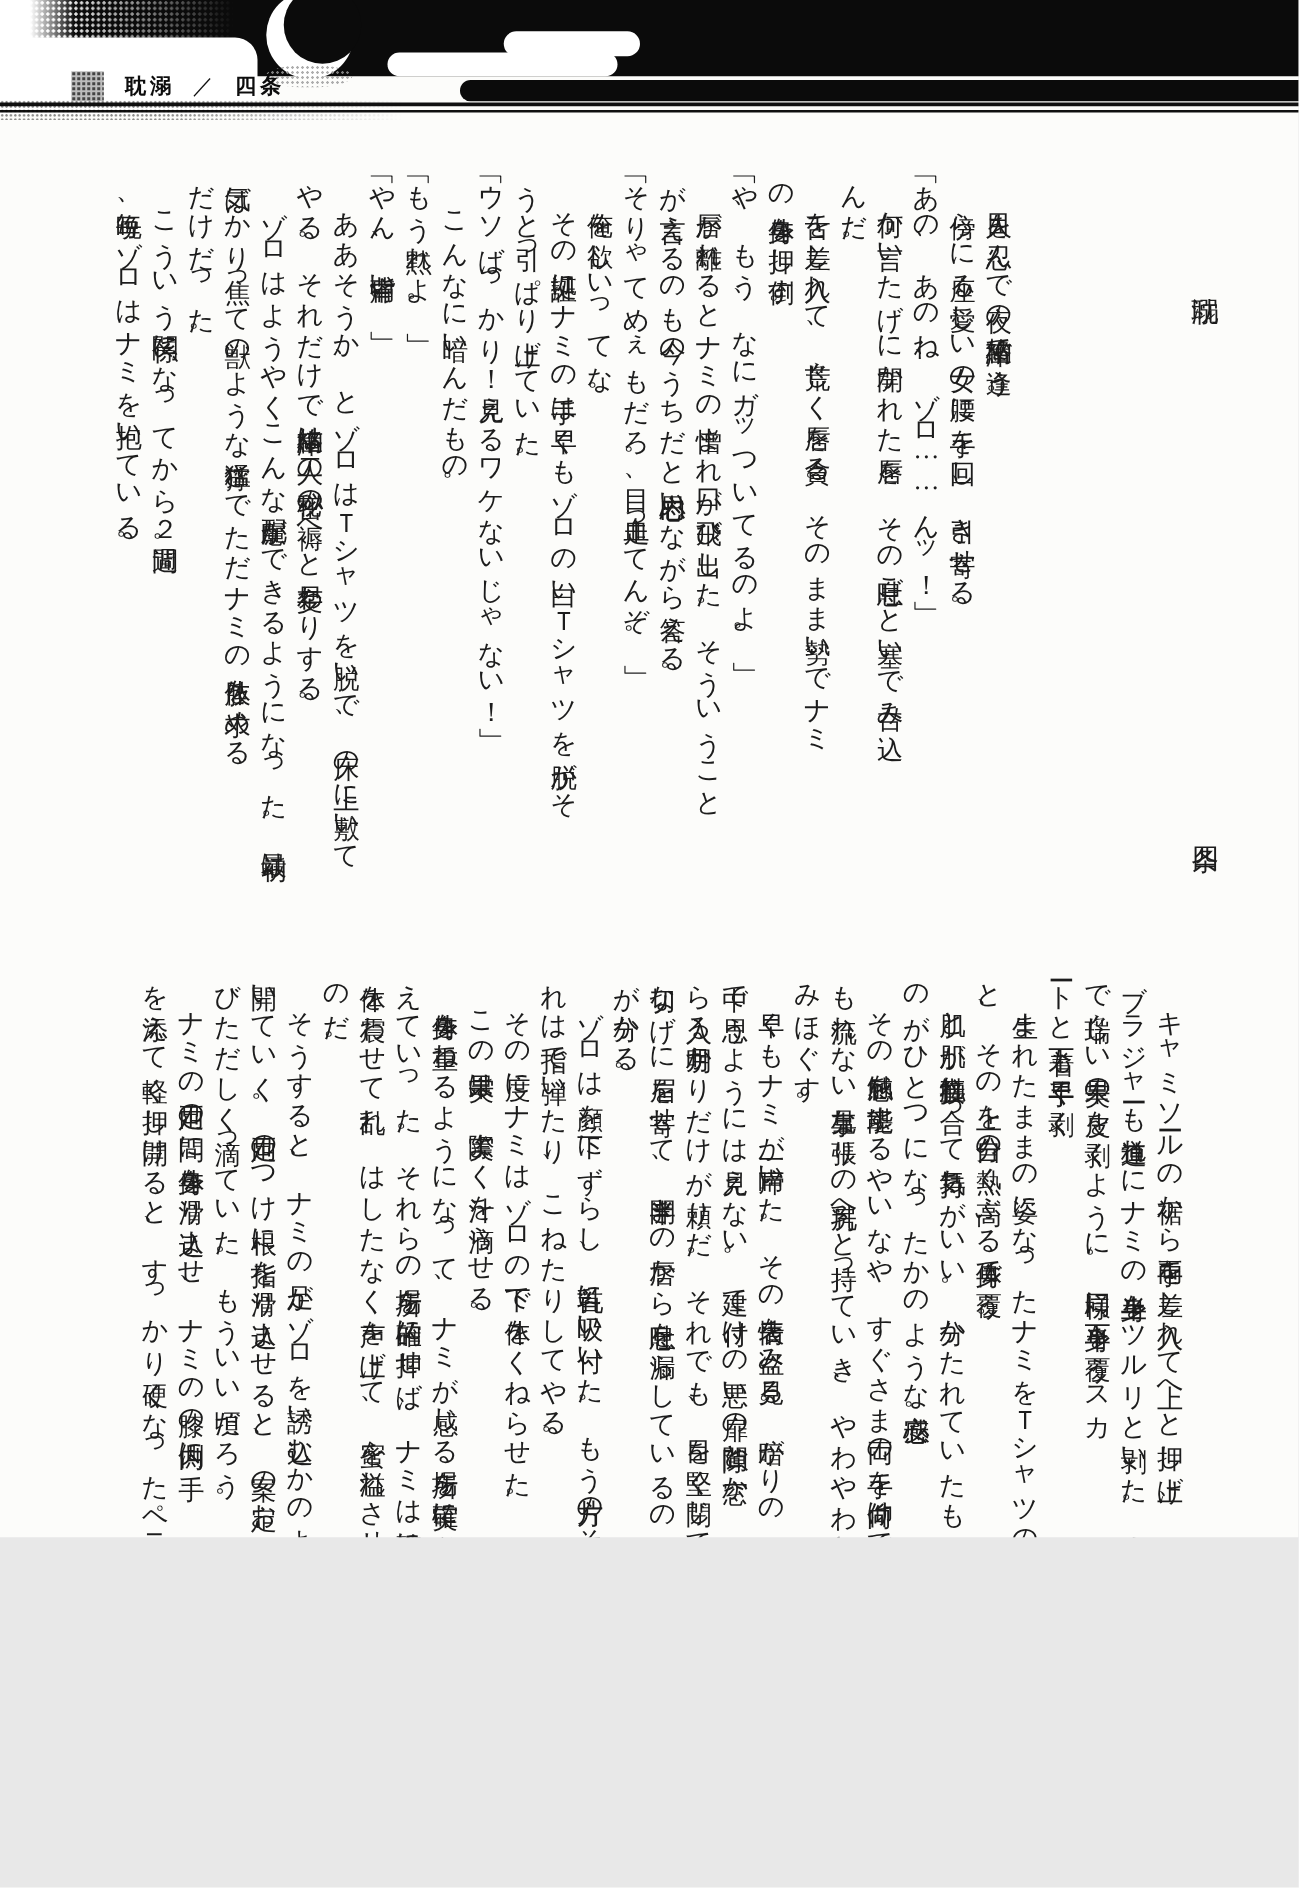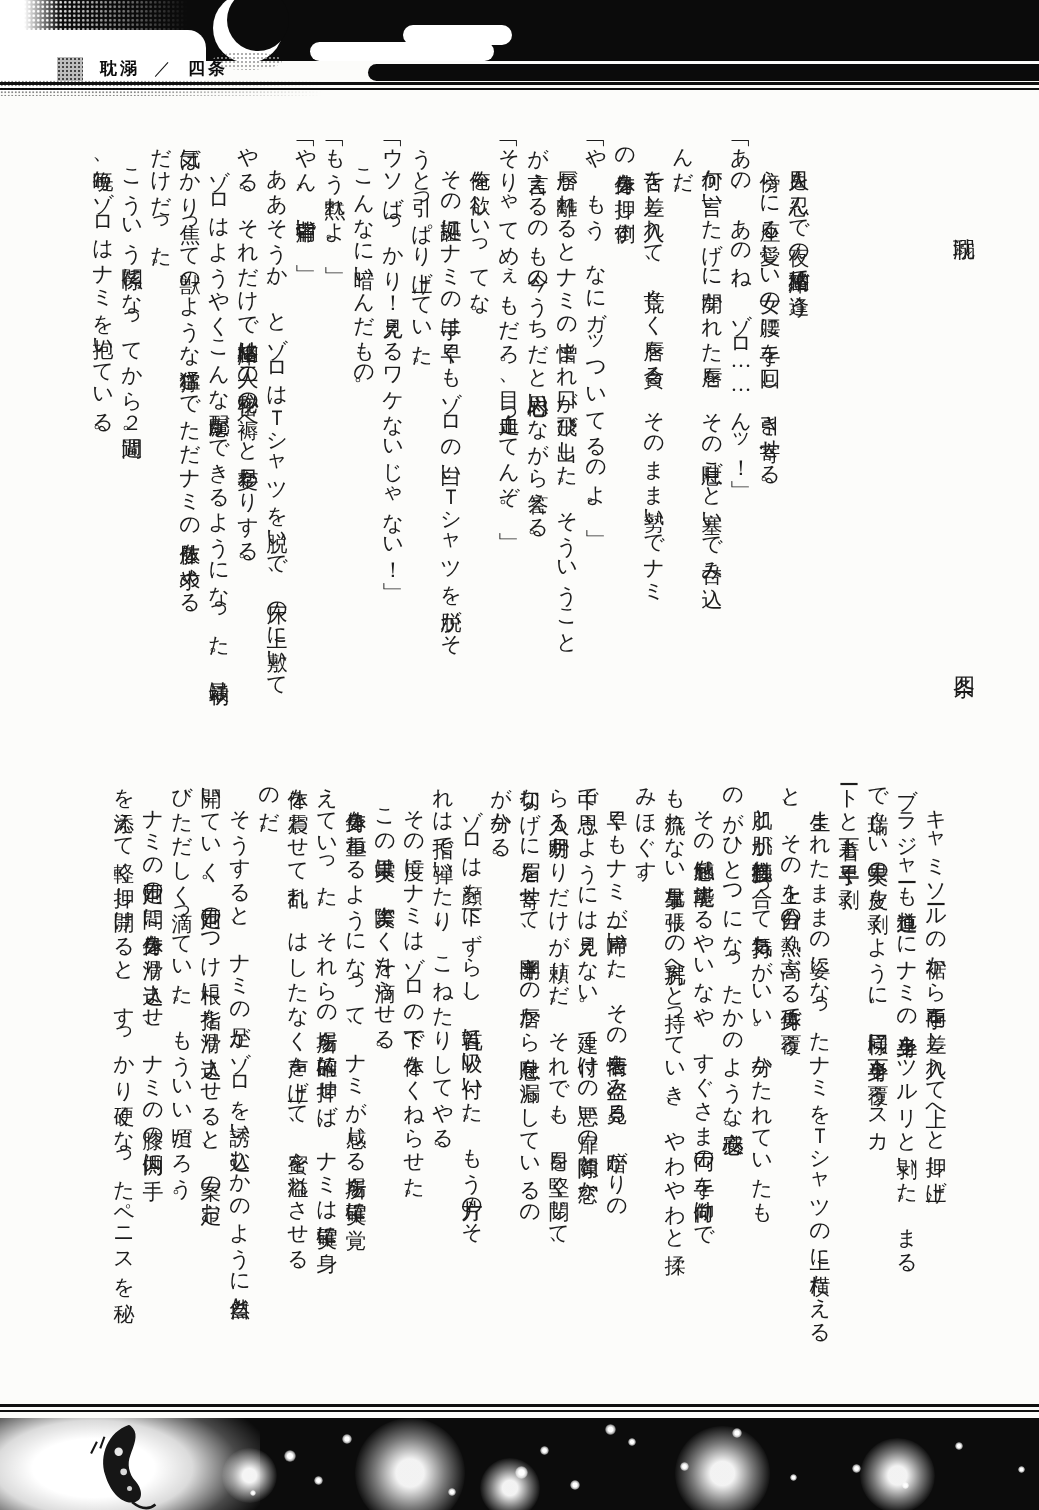--- a/index.html
+++ b/index.html
@@ -1,19 +1,19 @@
 <!DOCTYPE html>
 <html><head>
 <meta charset="utf-8">
 <style>
   * { margin:0; padding:0; box-sizing:border-box; }
   html,body { background:#e8e8e8; }
   #page {
     position:relative;
-    width:1039px; height:1510px;
+    width:1039px; height:1230px;
     margin:0 auto;
     background:#fcfcfa;
     overflow:hidden;
     font-family:"Liberation Serif","DejaVu Serif",serif;
   }
 
   
   .header { position:absolute; left:0; top:0; width:1039px; height:100px; }
   .banner-black { position:absolute; left:0; top:0; right:0; height:61px; background:#0b0b0b; }
   .banner-ext { position:absolute; left:368px; right:0; top:64px; height:17px; background:#0b0b0b; border-radius:10px 0 0 10px; }

